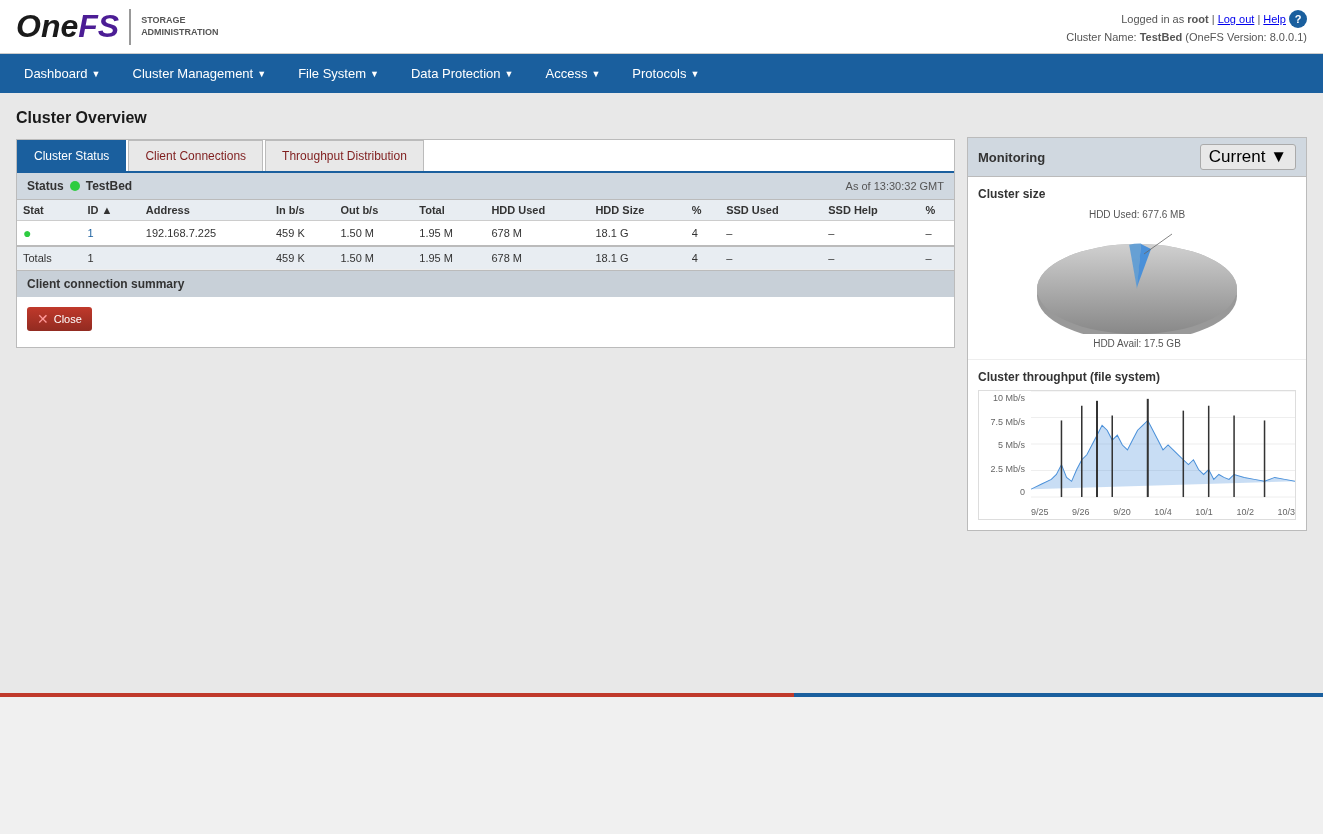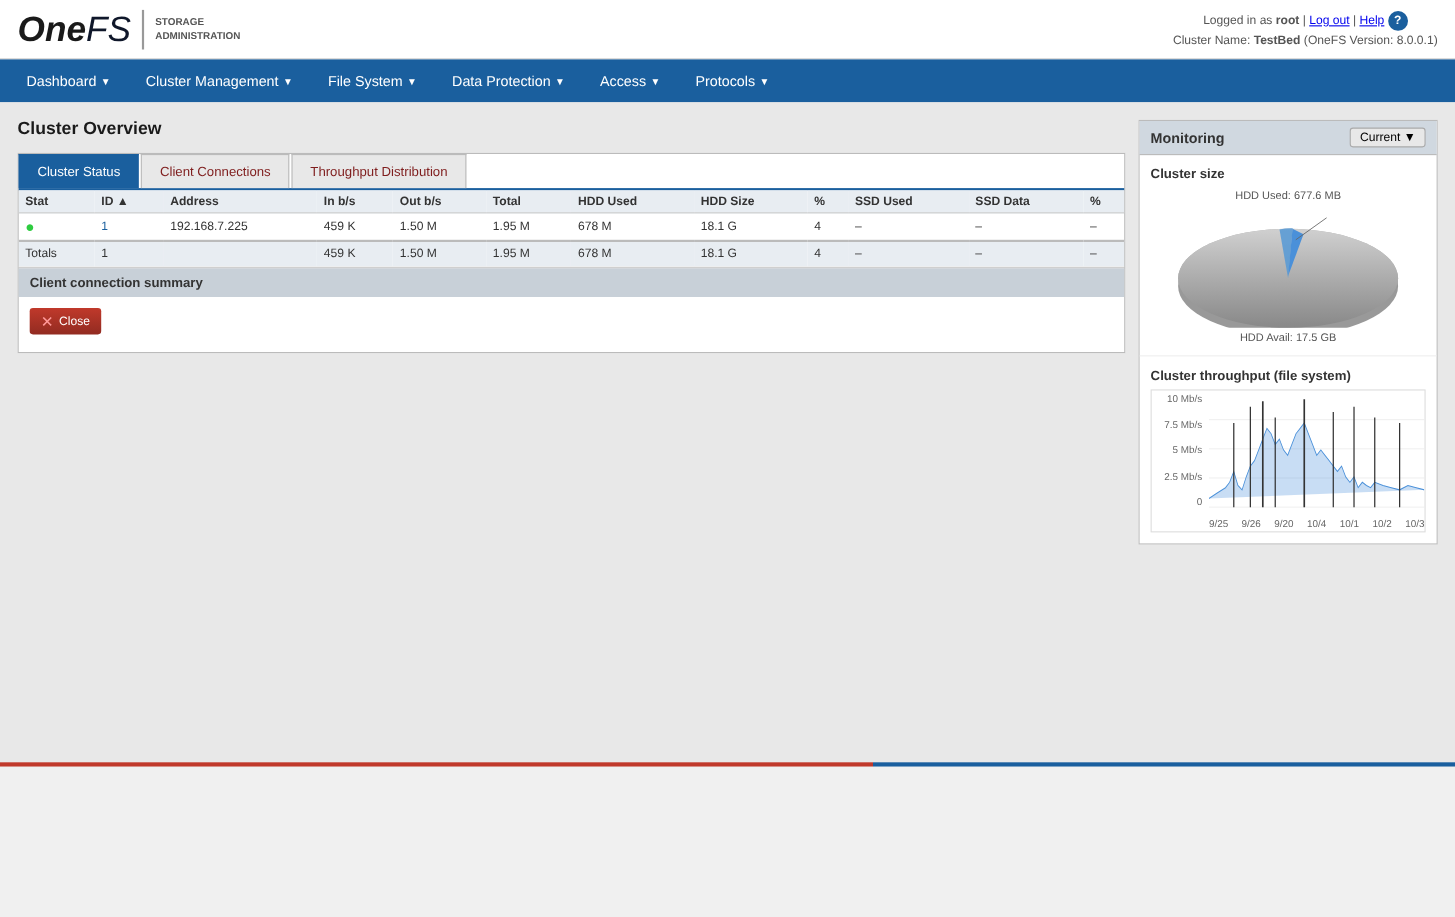--- a/index.html
+++ b/index.html
@@ -10,21 +10,21 @@
     #logo { display: flex; align-items: center; }
 
     
     #navbar { background: #1a5f9e; display: flex; align-items: stretch; padding: 0 8px; }
     .nav-item { color: #fff; padding: 12px 16px; font-size: 13px; cursor: pointer; display: flex; align-items: center; gap: 4px; white-space: nowrap; }
     .nav-arrow { font-size: 9px; }
 
     
     #main { padding: 16px; background: #e8e8e8; min-height: 600px; display: flex; gap: 12px; }
     #left-panel { flex: 1; min-width: 0; }
-    #right-panel { width: 272px; flex-shrink: 0; }
+    #right-panel { width: 340px; flex-shrink: 0; margin-top: 28px; }
 
     
     .page-title { font-size: 16px; font-weight: bold; color: #1a1a1a; margin-bottom: 12px; }
 
     
     .tabs-container { background: #fff; border: 1px solid #bbb; }
     .tab-header { display: flex; border-bottom: 2px solid #1a5f9e; }
     .tab { padding: 8px 16px; font-size: 12px; cursor: pointer; border: 1px solid #bbb; border-bottom: none; margin-right: 2px; background: #e8e8e8; color: #7f1d1d; }
     .tab.active { background: #1a5f9e; color: #fff; border-color: #1a5f9e; }
     .tab-content { padding: 0; }
@@ -46,21 +46,21 @@
     
     .summary-section { margin-top: 0; border-top: 1px solid #bbb; }
     .summary-header { background: #c8d0d8; padding: 6px 10px; font-weight: bold; font-size: 12px; }
     .summary-content { padding: 10px; min-height: 50px; }
     .close-btn { background: linear-gradient(to bottom, #c0392b, #922b21); color: #fff; border: none; border-radius: 3px; padding: 4px 10px; font-size: 11px; cursor: pointer; display: flex; align-items: center; gap: 5px; }
 
     
     .monitoring-panel { background: #fff; border: 1px solid #bbb; }
     .monitoring-header { background: #d0d8e0; padding: 6px 10px; display: flex; justify-content: space-between; align-items: center; border-bottom: 1px solid #bbb; }
     .monitoring-title { font-weight: bold; font-size: 13px; }
-    .current-btn { background: #e8e8e8; border: 1px solid #aaa; border-radius: 3px; padding: 2px 8px; font-size: 11px; cursor: pointer; display: flex; align-items: center; gap: 3px; }
+    .current-btn { background: #e8e8e8; border: 1px solid #aaa; border-radius: 3px; padding: 2px 8px; font-size: 17px; cursor: pointer; display: flex; align-items: center; gap: 3px; }
 
     
     .cluster-size-section { padding: 10px; border-bottom: 1px solid #eee; }
     .cluster-size-title { font-weight: bold; font-size: 12px; margin-bottom: 8px; }
     .pie-container { position: relative; display: flex; flex-direction: column; align-items: center; }
     .pie-label-top { font-size: 10px; color: #555; text-align: center; margin-bottom: 4px; }
     .pie-label-bottom { font-size: 10px; color: #555; text-align: center; margin-top: 4px; }
     .pie-svg { display: block; }
 
     
@@ -75,29 +75,29 @@
 
     
     #bottom-bar { height: 4px; background: linear-gradient(to right, #c0392b 60%, #1a5f9e 60%); }
   </style>
 </head>
 <body>
 
 <div id="header">
   <div id="logo">
     <span style="font-size:32px;font-weight:900;color:#1a1a1a;font-style:italic;">One</span>
-      <span style="font-size:32px;font-weight:400;color:#0f172a;font-style:italic;">FS</span>
+      <span style="font-size:32px;font-weight:700;color:#4c1d95;font-style:italic;">FS</span>
     <div style="width:2px;background:#999;height:36px;margin:0 10px;"></div>
     <div style="font-size:9px;color:#555;line-height:1.3;text-transform:uppercase;font-weight:bold;">
       <div>STORAGE</div>
       <div>ADMINISTRATION</div>
     </div>
   </div>
   <div>
-    <div style="font-size:11px;color:#555;text-align:center;">
+    <div style="font-size:11px;color:#555;text-align:right;">
       <span>Logged in as </span><strong>root</strong> | <a href="#">Log out</a> | <a href="#">Help</a> <span style="display:inline-flex;align-items:center;justify-content:center;width:18px;height:18px;background:#1a5f9e;color:#fff;border-radius:50%;font-size:11px;font-weight:bold;cursor:pointer;">?</span>
     </div>
     <div style="font-size:11px;color:#555;text-align:right;margin-top:3px;">
       <span>Cluster Name: </span><strong>TestBed</strong> <span>(OneFS Version: 8.0.0.1)</span>
     </div>
   </div>
 </div>
 
 <div id="navbar">
   <div class="nav-item">
@@ -133,36 +133,44 @@
 
     <div class="tabs-container">
       <div class="tab-header">
         <div class="tab active">Cluster Status</div>
         <div class="tab">Client Connections</div>
         <div class="tab">Throughput Distribution</div>
       </div>
 
       <div class="tab-content">
 
+        <div class="section-header">
+          <div class="section-title">
+            <span>Status</span>
+            <span class="status-dot"></span>
+            <span>TestBed</span>
+          </div>
+          <div class="timestamp">As of 13:30:32 GMT</div>
+        </div>
 
         <div style="overflow-x:auto;">
           <table>
             <thead>
               <tr>
                 <th>Stat</th>
                 <th>ID ▲</th>
                 <th>Address</th>
                 <th>In b/s</th>
                 <th>Out b/s</th>
                 <th>Total</th>
                 <th>HDD Used</th>
                 <th>HDD Size</th>
                 <th>%</th>
                 <th>SSD Used</th>
-                <th>SSD Data</th>
+                <th>SSD Help</th>
                 <th>%</th>
               </tr>
             </thead>
             <tbody>
               <tr>
                 <td><span style="color:#2ecc40;font-size:14px;">●</span></td>
                 <td><a href="#" class="td-link">1</a></td>
                 <td>192.168.7.225</td>
                 <td>459 K</td>
                 <td>1.50 M</td>

